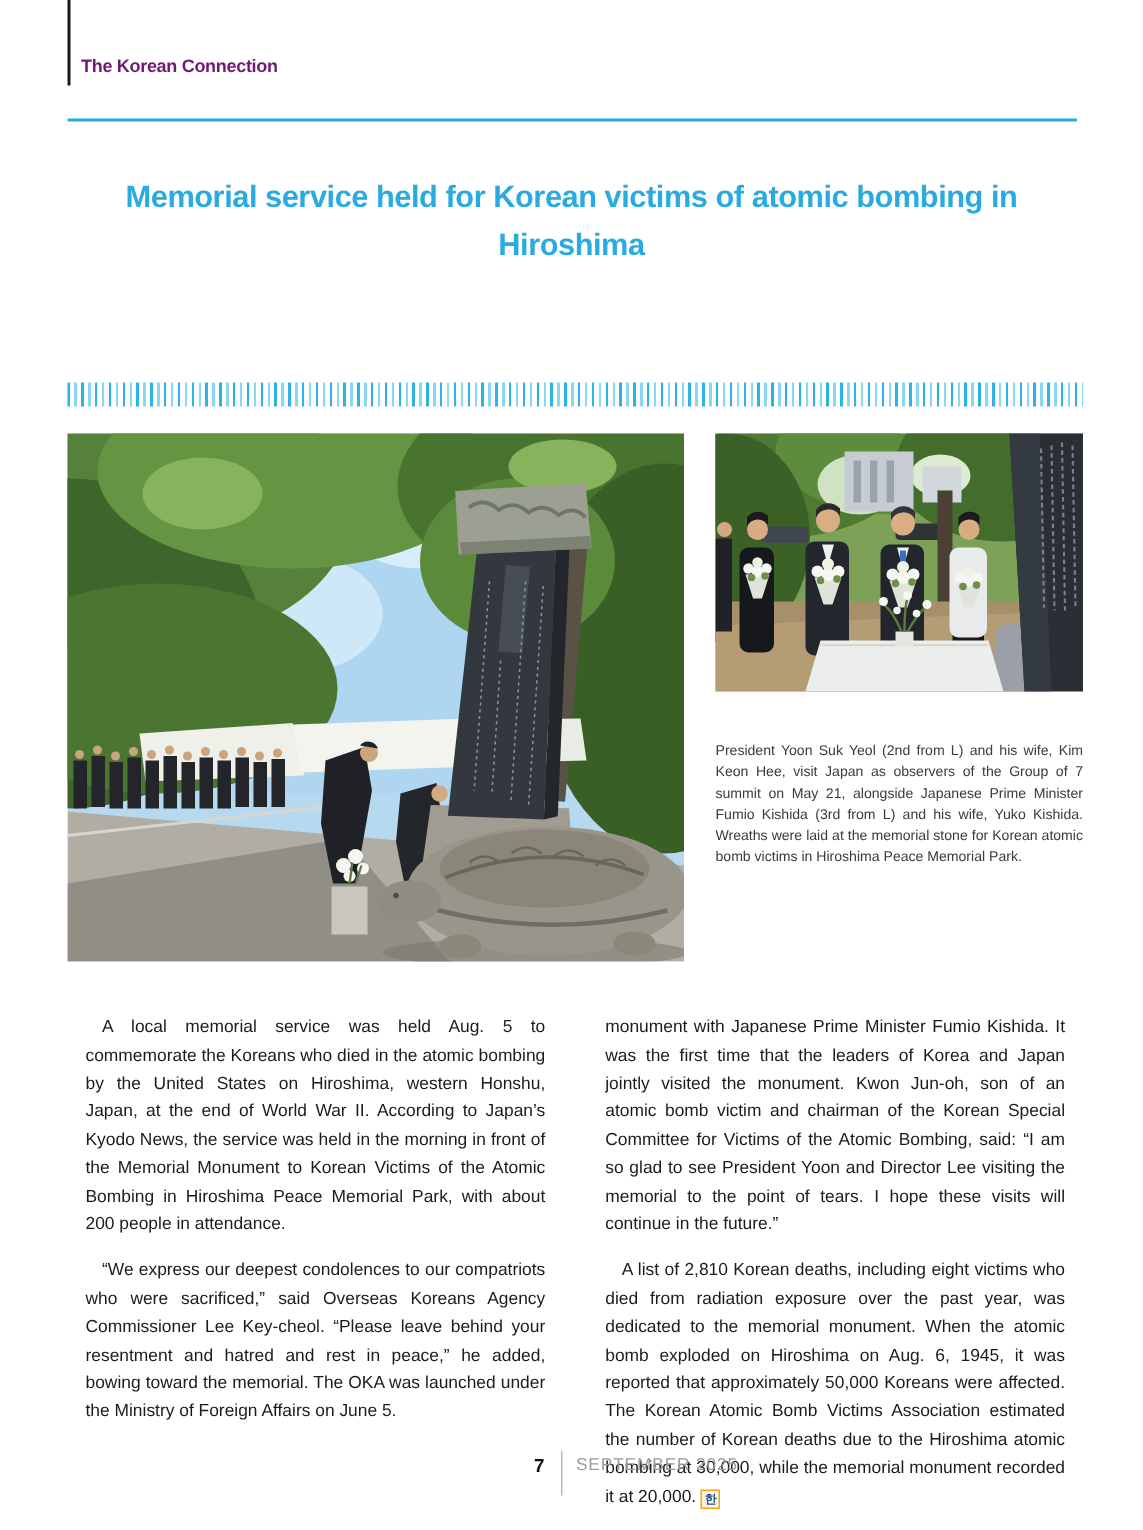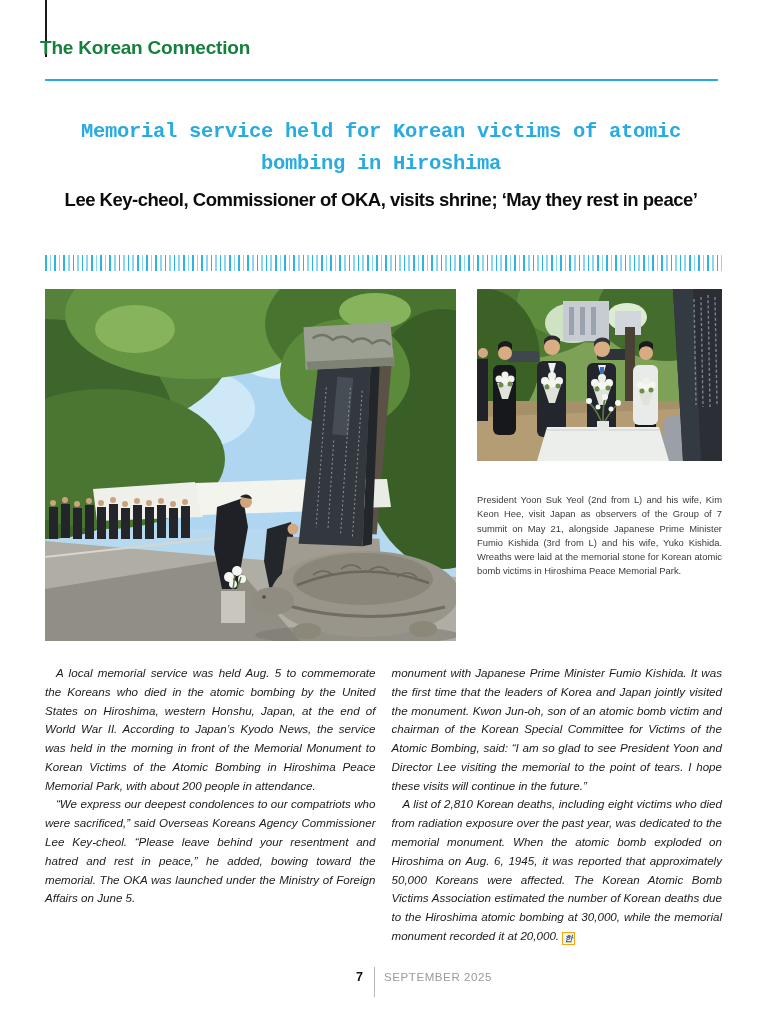--- a/index.html
+++ b/index.html
@@ -1,27 +1,27 @@
 <!DOCTYPE html>
 <html style="--accent: #29ABE2;"><head>
 <meta charset="utf-8">
 <style>
   html,body{margin:0;padding:0;background:#ffffff;}
   .page{position:relative;width:762px;height:1020px;background:#ffffff;overflow:hidden;
         font-family:"Liberation Sans",sans-serif;}
 
   
   .kicker-rule{position:absolute;left:45px;top:0;width:2px;height:57px;background:#1a1a1a;}
-  .kicker{position:absolute;left:40px;top:37px;font-size:19px;font-weight:bold;color:#15803d;
+  .kicker{position:absolute;left:54px;top:37px;font-size:12px;font-weight:bold;color:#701a75;
           letter-spacing:-0.2px;}
   .kicker-underline{position:absolute;left:45px;top:79px;width:673px;height:2px;background:var(--accent);}
 
   
   .title{position:absolute;left:51px;top:116px;width:660px;margin:0;text-align:center;
-         font-family:Liberation Mono, monospace;font-weight:bold;font-size:20.5px;line-height:1.55;
+         font-family:Liberation Sans, sans-serif;font-weight:bold;font-size:20.5px;line-height:1.55;
          color:var(--accent);letter-spacing:-0.3px;}
   .subtitle{position:absolute;left:43px;top:189px;width:676px;margin:0;text-align:center;
             font-size:18.5px;font-weight:bold;color:#0c0c0c;letter-spacing:-0.5px;}
 
   
   .stripes{position:absolute;left:45px;top:255px;width:677px;height:16px;
            background:repeating-linear-gradient(90deg,
              #2fb3e4 0 1.6px,#ffffff 1.6px 4.6px,
              #8bd6f1 4.6px 6.2px,#ffffff 6.2px 9.2px);}
 
@@ -32,21 +32,21 @@
 
   
   .caption{position:absolute;left:477px;width:245px;font-size:9.4px;line-height:1.52;
            color:#3a3a3a;text-align:justify;}
   .caption-1{top:469px;margin-top:24px;}
   .caption-2{top:601px;}
 
   
   .article{position:absolute;left:45px;top:664px;width:677px;display:flex;gap:16px;}
   .col{width:330.5px;font-size:11.6px;line-height:1.62;color:#1b1b1b;text-align:justify;}
-  .col p{margin:0;text-indent:11px;font-style:italic;}
+  .col p{margin:12px;text-indent:11px;}
   .col p.no-indent{text-indent:0;}
   .end-mark{display:inline-block;width:11px;height:11px;border:1px solid #f2a71b;
             background:#fdf6df;color:#1d4f9e;font-size:8px;line-height:11px;text-align:center;
             text-indent:0;vertical-align:-1px;font-weight:bold;}
 
   
   .footer{position:absolute;left:356px;top:967px;display:flex;align-items:flex-start;}
   .page-num{font-size:12.5px;font-weight:bold;color:#111;padding-top:3px;}
   .footer-divider{width:1px;height:30px;background:#b9b9b9;margin:0 9px 0 11px;}
   .issue{font-size:11.5px;color:#9a9a9a;letter-spacing:0.6px;padding-top:4px;}
@@ -54,21 +54,20 @@
 </head>
 <body>
 
 <div class="page">
 
   <div class="kicker-rule"></div>
   <div class="kicker">The Korean Connection</div>
   <div class="kicker-underline"></div>
 
   <h1 class="title">Memorial service held for Korean victims of atomic bombing in Hiroshima</h1>
-  <h2 class="subtitle">Lee Key-cheol, Commissioner of OKA, visits shrine; ‘May they rest in peace’</h2>
 
   <div class="stripes"></div>
 
   <figure class="photo-left">
     <svg viewBox="0 0 411 352" preserveAspectRatio="none">
       <rect width="411" height="352" fill="#b7d9ef"></rect>
       <rect x="110" y="0" width="200" height="240" fill="#aed6f1"></rect>
       <ellipse cx="150" cy="120" rx="60" ry="40" fill="#cfe8f8"></ellipse>
       <ellipse cx="235" cy="60" rx="50" ry="30" fill="#d8edfa"></ellipse>
 

